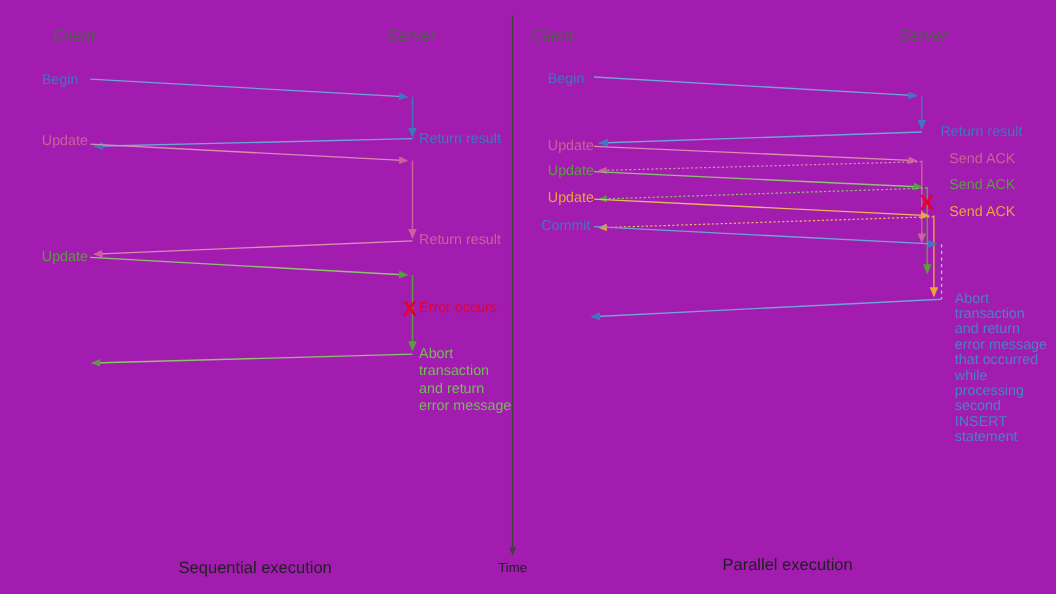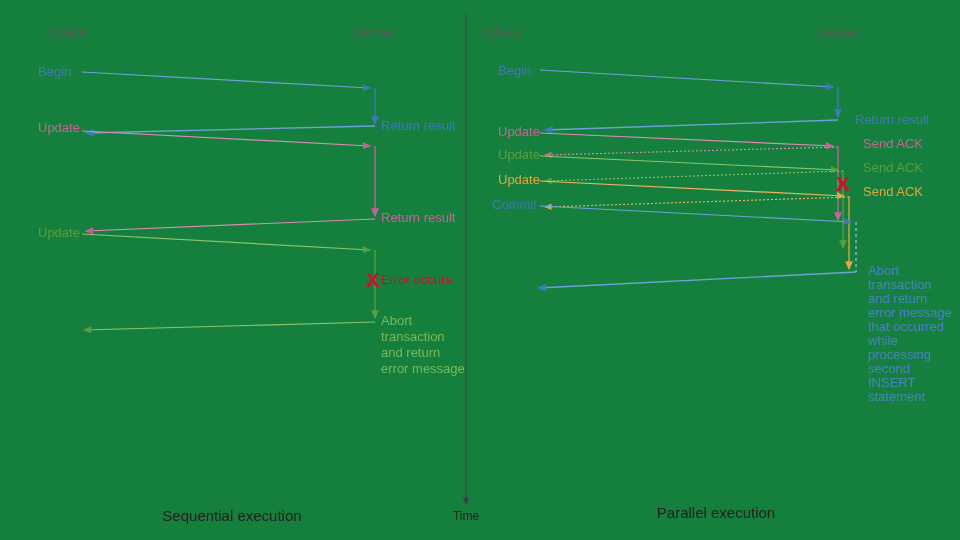--- a/index.html
+++ b/index.html
@@ -1,18 +1,18 @@
 <!DOCTYPE html>
 <html><head>
 <meta charset="utf-8">
 <style>
   html,body{margin:0;padding:0;background:#ffffff;}
   body{width:960px;height:540px;overflow:hidden;
        font-family:"Liberation Sans","DejaVu Sans",sans-serif;}
-  #stage{position:relative;width:960px;height:540px;background:#15803d;}
+  #stage{position:relative;width:960px;height:540px;background:#a21caf;}
   svg{position:absolute;left:0;top:0;width:960px;height:540px;}
   .lane-title{font-style:italic;font-size:15px;fill:#595959;}
   .lbl{font-size:13px;}
   .caption{font-size:15px;fill:#202020;}
   .timelbl{font-size:12px;fill:#202020;}
   .xmark{font-size:20px;font-weight:bold;fill:#e8002a;}
 </style>
 </head>
 <body>
 

